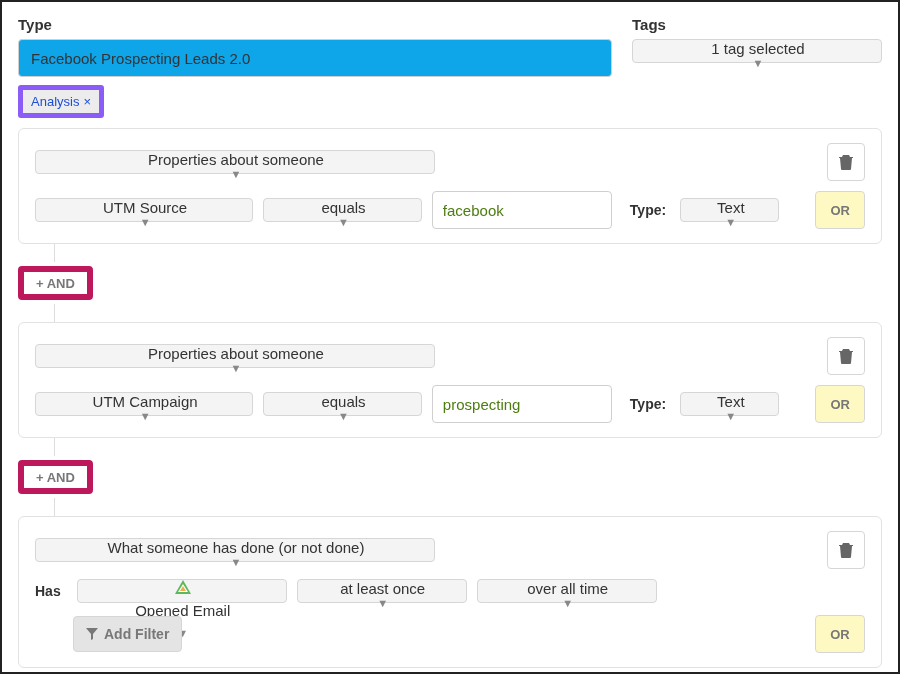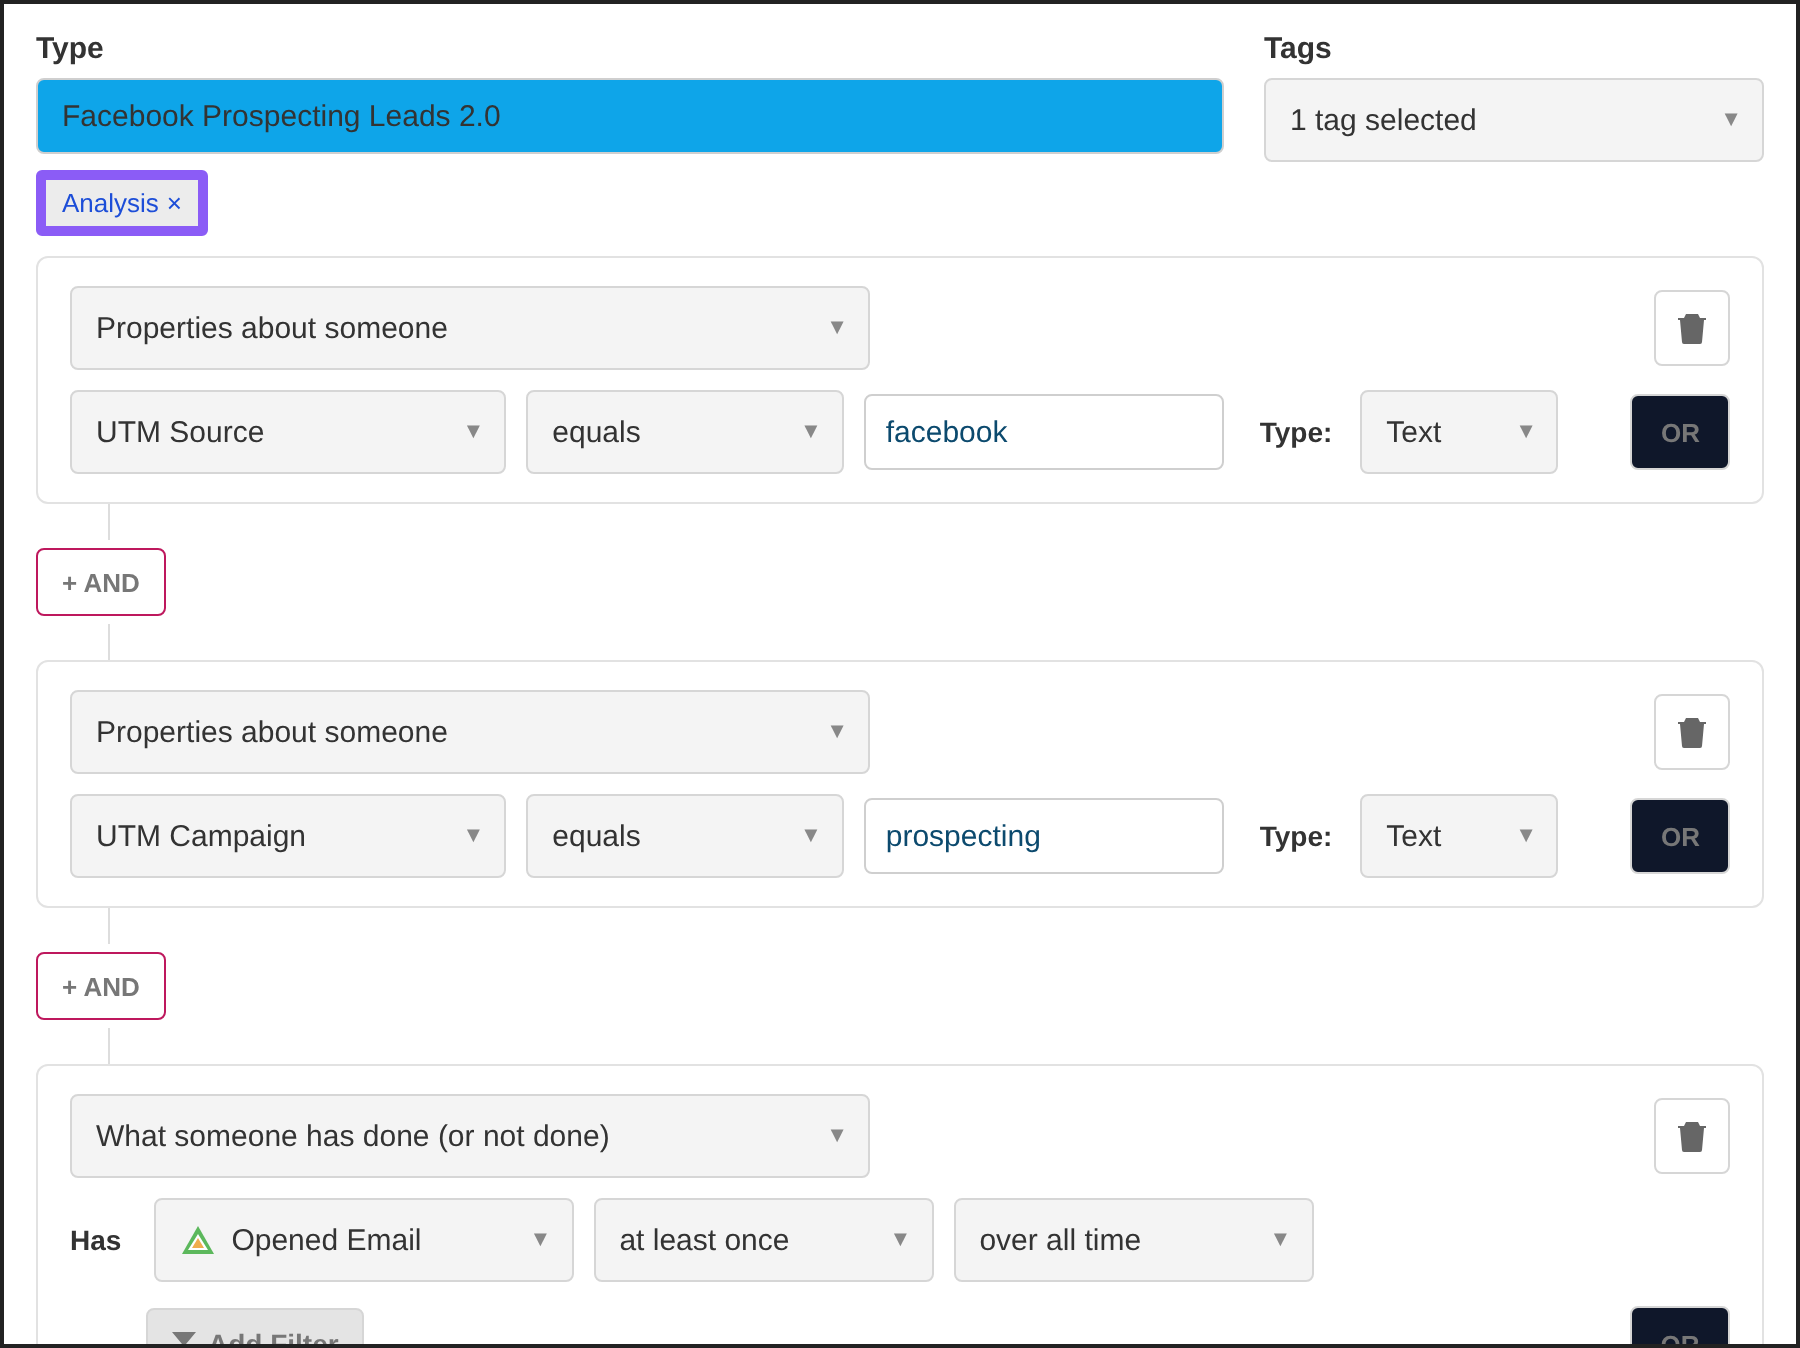--- a/index.html
+++ b/index.html
@@ -36,28 +36,29 @@
       border-radius: 4px;
       padding: 0 12px;
       font-size: 15px;
       color: #333;
       background: #0ea5e9;
     }
     .select {
       display: flex;
       align-items: center;
       justify-content: space-between;
-      height: 42px;
+      height: 24px;
       border: 1px solid #d6d6d6;
       border-radius: 4px;
       background: #f4f4f4;
       padding: 0 10px 0 12px;
       font-size: 15px;
       color: #333;
       cursor: pointer;
+      flex-direction: column;
     }
     .select .caret { color: #888; font-size: 11px; }
     .chip {
       display: inline-flex;
       align-items: center;
       background: #ececec;
       border: 5px solid #8b5cf6;
       border-radius: 3px;
       padding: 4px 8px;
       font-size: 13px;
@@ -108,31 +109,31 @@
     }
     .sel-sm { width: 220px; }
     .sel-op { width: 160px; }
     .val-input {
       width: 180px;
       height: 38px;
       border: 1px solid #cfcfcf;
       border-radius: 4px;
       padding: 0 10px;
       font-size: 15px;
-      color: #0c4a6e;
+      color: #4d7c0f;
     }
     .type-label {
       font-weight: 700;
       margin: 0 4px 0 8px;
     }
     .type-sel { width: 100px; }
     .or-btn {
       width: 50px;
       height: 38px;
-      background: #0f172a;
+      background: #fef9c3;
       border: 1px solid #d6d6d6;
       border-radius: 4px;
       color: #777;
       font-weight: 700;
       font-size: 13px;
       display: flex;
       align-items: center;
       justify-content: center;
       cursor: pointer;
       margin-left: 16px;
@@ -140,21 +141,21 @@
     .connector {
       width: 1px;
       height: 18px;
       background: #ddd;
       margin-left: 36px;
     }
     .and-btn {
       display: inline-flex;
       align-items: center;
       height: 34px;
-      border: 1px solid #be185d;
+      border: 6px solid #be185d;
       border-radius: 4px;
       background: #fff;
       padding: 0 12px;
       color: #777;
       font-weight: 700;
       font-size: 13px;
       cursor: pointer;
       margin: 4px 0;
     }
     .has-label { font-weight: 700; margin-right: 6px; }

